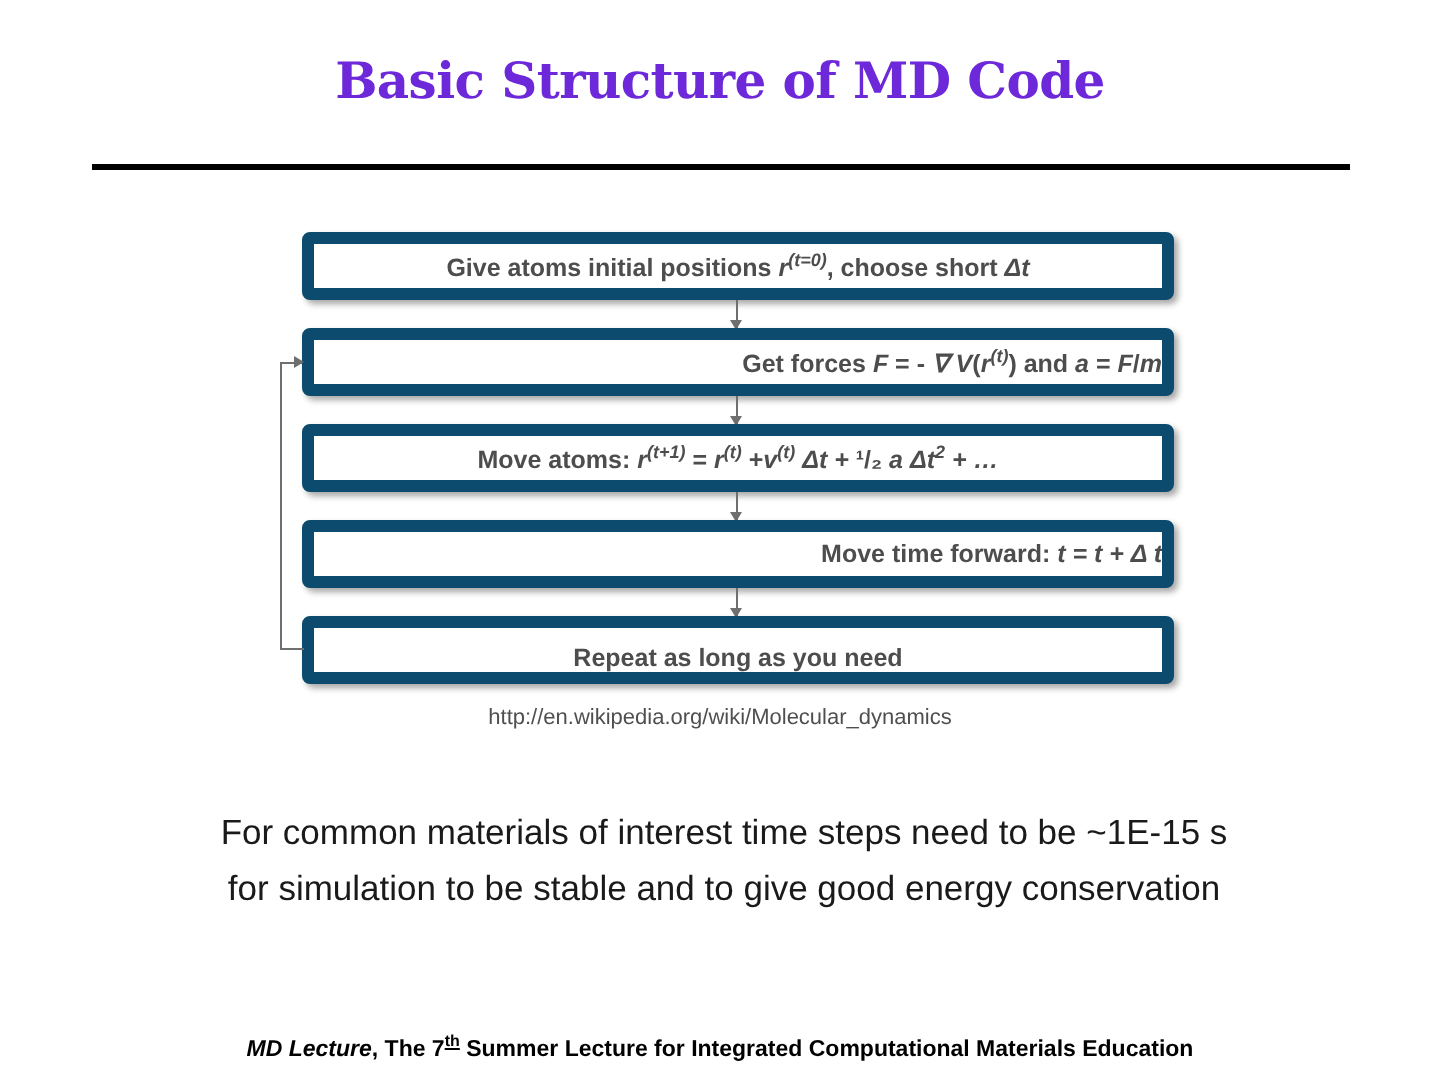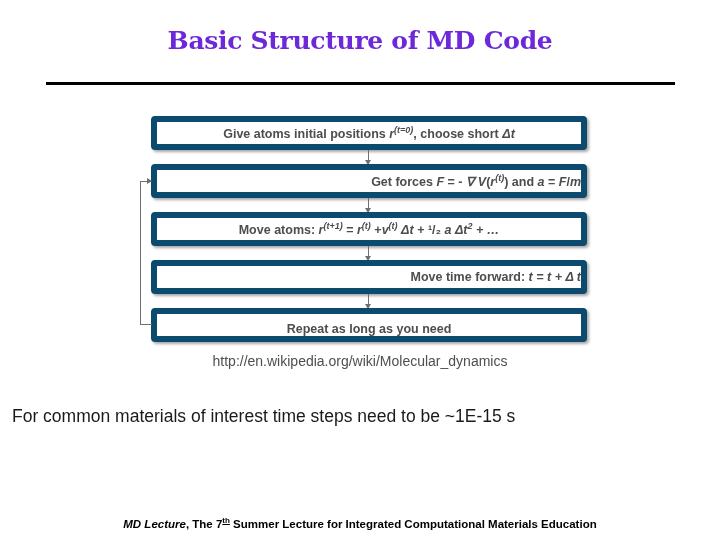--- a/index.html
+++ b/index.html
@@ -132,31 +132,32 @@
     border-left: 5px solid #6f6f6f;
   }
 
   
   .source-url {
     position: absolute;
     top: 353px;
     left: 0;
     width: 720px;
     text-align: center;
-    font-size: 14px;
+    font-size: 11px;
     color: #4f4f4f;
     font-family: "Liberation Sans", sans-serif;
   }
 
   
   .body-text {
     position: absolute;
     top: 402px;
     left: 12px;
     width: 700px;
+    text-align: center;
     font-size: 17.5px;
     color: #1a1a1a;
     line-height: 28px;
     font-family: "Liberation Sans", sans-serif;
   }
   .body-text .line { display: block; white-space: nowrap; }
 
   
   .footer {
     position: absolute;
@@ -207,17 +208,18 @@
 
   <div class="loop-bottom"></div>
   <div class="loop-vert"></div>
   <div class="loop-top"></div>
 </div>
 
 <div class="source-url">http://en.wikipedia.org/wiki/Molecular_dynamics</div>
 
 <div class="body-text">
   <span class="line">For common materials of interest time steps need to be ~1E-15 s</span>
+  <span class="line">for simulation to be stable and to give good energy conservation</span>
 </div>
 
 <div class="footer">
   <span class="em">MD Lecture</span><span>, The 7</span><span class="ord">th</span><span> Summer Lecture for Integrated Computational Materials Education</span>
 </div>
 
 </body></html>

